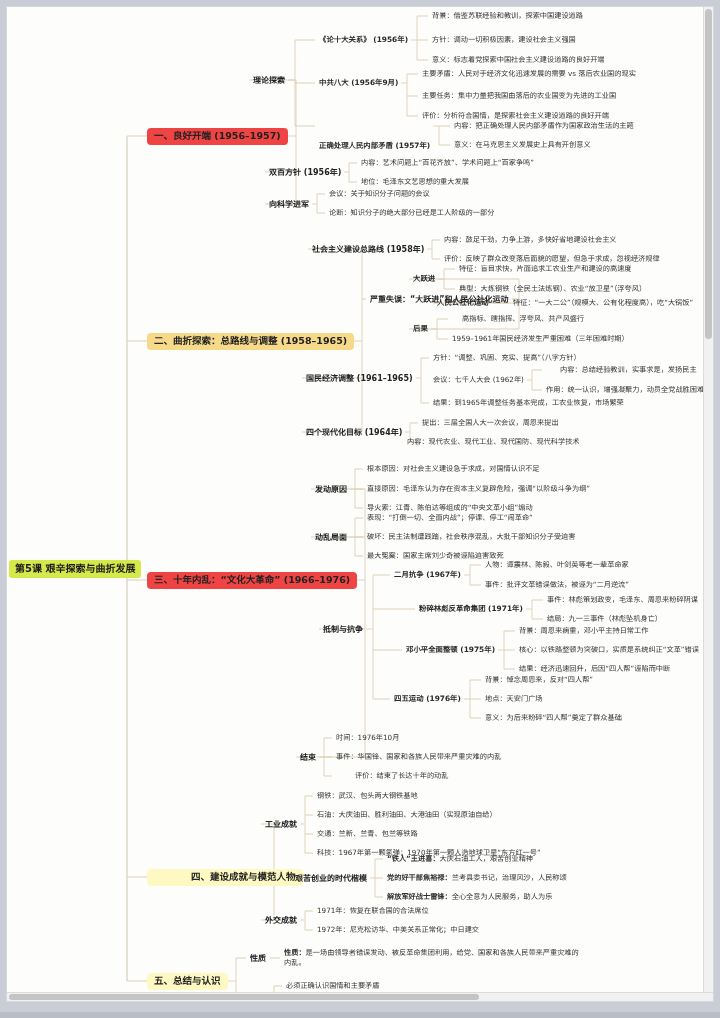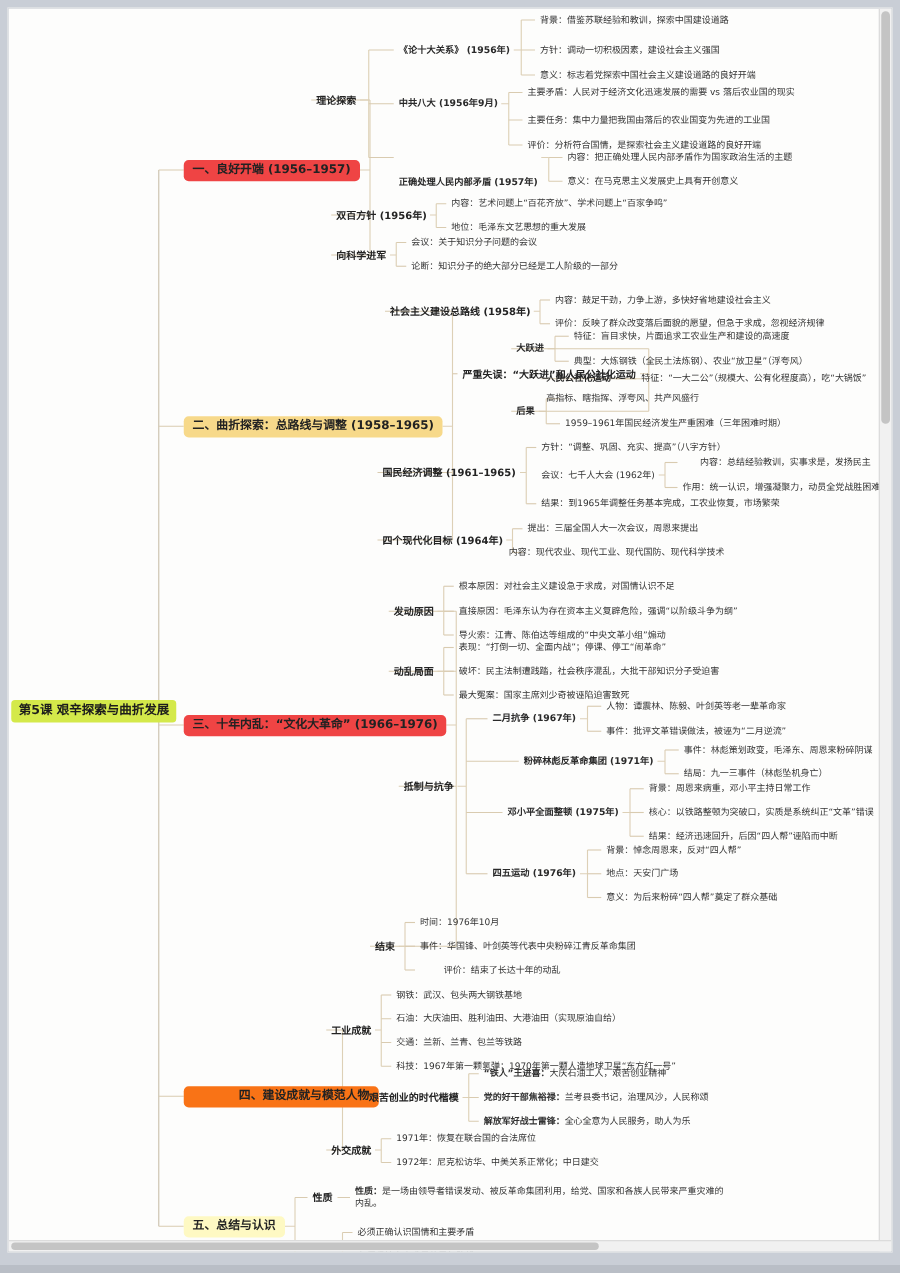--- a/index.html
+++ b/index.html
@@ -47,21 +47,21 @@
   
   .n-sec{
     border-radius:4px;
     padding:3px 7px;
     font-size:9.5px;
     font-weight:bold;
     color:#222;
   }
   .sec-orange{background:#ef4444;}
   .sec-amber{background:#f7d98a;}
-  .sec-blue{background:#f97316;padding-left:44px;}
+  .sec-blue{background:#fef9c3;padding-left:44px;}
   .sec-green{background:#fef9c3;}
 
   
   .n-l2{
     font-size:8px;
     font-weight:bold;
     color:#232323;
     padding:1px 2px;
   }
   
@@ -254,21 +254,21 @@
           <div class="node n-l2" style="left: 303px; top: 237px;">社会主义建设总路线 (1958年)</div>
           <div class="node n-leaf" style="left: 435px; top: 228px;">内容：鼓足干劲，力争上游，多快好省地建设社会主义</div>
           <div class="node n-leaf" style="left: 435px; top: 247px;">评价：反映了群众改变落后面貌的愿望，但急于求成，忽视经济规律</div>
           <div class="node n-l2" style="left: 361px; top: 287px;">严重失误：“大跃进”和人民公社化运动</div>
           <div class="node n-l3" style="left: 404px; top: 267px;">大跃进</div>
           <div class="node n-leaf" style="left: 450px; top: 257px;">特征：盲目求快，片面追求工农业生产和建设的高速度</div>
           <div class="node n-leaf" style="left: 450px; top: 277px;">典型：大炼钢铁（全民土法炼钢）、农业“放卫星”（浮夸风）</div>
           <div class="node n-l3" style="left: 428px; top: 291px;">人民公社化运动</div>
           <div class="node n-leaf" style="left: 504px; top: 291px;">特征：“一大二公”（规模大、公有化程度高），吃“大锅饭”</div>
           <div class="node n-l3" style="left: 404px; top: 317px;">后果</div>
-          <div class="node n-leaf" style="left: 428px; top: 307px;">高指标、瞎指挥、浮夸风、共产风盛行</div>
+          <div class="node n-leaf" style="left: 453px; top: 307px;">高指标、瞎指挥、浮夸风、共产风盛行</div>
           <div class="node n-leaf" style="left: 443px; top: 327px;">1959–1961年国民经济发生严重困难（三年困难时期）</div>
           <div class="node n-l2" style="left: 297px; top: 366px;">国民经济调整 (1961–1965)</div>
           <div class="node n-leaf" style="left: 424px; top: 346px;">方针：“调整、巩固、充实、提高”（八字方针）</div>
           <div class="node n-leaf" style="left: 424px; top: 391px;">结果：到1965年调整任务基本完成，工农业恢复，市场繁荣</div>
           <div class="node n-leaf" style="left: 424px; top: 368px;">会议：七千人大会 (1962年)</div>
           <div class="node n-leaf" style="left: 537px; top: 358px; margin-left: 14px;">内容：总结经验教训，实事求是，发扬民主</div>
           <div class="node n-leaf" style="left: 537px; top: 378px;">作用：统一认识，增强凝聚力，动员全党战胜困难</div>
           <div class="node n-l2" style="left: 297px; top: 420px;">四个现代化目标 (1964年)</div>
           <div class="node n-leaf" style="left: 413px; top: 411px;">提出：三届全国人大一次会议，周恩来提出</div>
           <div class="node n-leaf" style="left: 398px; top: 430px;">内容：现代农业、现代工业、现代国防、现代科学技术</div>
@@ -291,21 +291,21 @@
           <div class="node n-l3" style="left: 397px; top: 638px;">邓小平全面整顿 (1975年)</div>
           <div class="node n-leaf" style="left: 510px; top: 619px;">背景：周恩来病重，邓小平主持日常工作</div>
           <div class="node n-leaf" style="left: 510px; top: 638px;">核心：以铁路整顿为突破口，实质是系统纠正“文革”错误</div>
           <div class="node n-leaf" style="left: 510px; top: 657px;">结果：经济迅速回升，后因“四人帮”诬陷而中断</div>
           <div class="node n-l3" style="left: 385px; top: 687px;">四五运动 (1976年)</div>
           <div class="node n-leaf" style="left: 476px; top: 668px;">背景：悼念周恩来，反对“四人帮”</div>
           <div class="node n-leaf" style="left: 476px; top: 687px;">地点：天安门广场</div>
           <div class="node n-leaf" style="left: 476px; top: 706px;">意义：为后来粉碎“四人帮”奠定了群众基础</div>
           <div class="node n-l2" style="left: 291px; top: 745px;">结束</div>
           <div class="node n-leaf" style="left: 327px; top: 726px;">时间：1976年10月</div>
-          <div class="node n-leaf" style="left: 327px; top: 745px;">事件：华国锋、叶剑英等代表中央粉碎江青反革命集团</div>
+          <div class="node n-leaf" style="left: 327px; top: 745px;">事件：华国锋、国家和各族人民带来严重灾难的内乱</div>
           <div class="node n-leaf" style="left: 327px; top: 764px; margin-left: 19px;">评价：结束了长达十年的动乱</div>
           <div class="node n-sec sec-blue" style="left: 140px; top: 862px;">四、建设成就与模范人物</div>
           <div class="node n-l2" style="left: 256px; top: 812px;">工业成就</div>
           <div class="node n-leaf" style="left: 308px; top: 784px;">钢铁：武汉、包头两大钢铁基地</div>
           <div class="node n-leaf" style="left: 308px; top: 803px;">石油：大庆油田、胜利油田、大港油田（实现原油自给）</div>
           <div class="node n-leaf" style="left: 308px; top: 822px;">交通：兰新、兰青、包兰等铁路</div>
           <div class="node n-leaf" style="left: 308px; top: 841px;">科技：1967年第一颗氢弹；1970年第一颗人造地球卫星“东方红一号”</div>
           <div class="node n-l2" style="left: 286px; top: 866px;">艰苦创业的时代楷模</div>
           <div class="node n-leaf" style="left: 378px; top: 847px;"><b>“铁人”王进喜：</b>大庆石油工人，艰苦创业精神</div>
           <div class="node n-leaf" style="left: 378px; top: 866px;"><b>党的好干部焦裕禄：</b>兰考县委书记，治理风沙，人民称颂</div>

